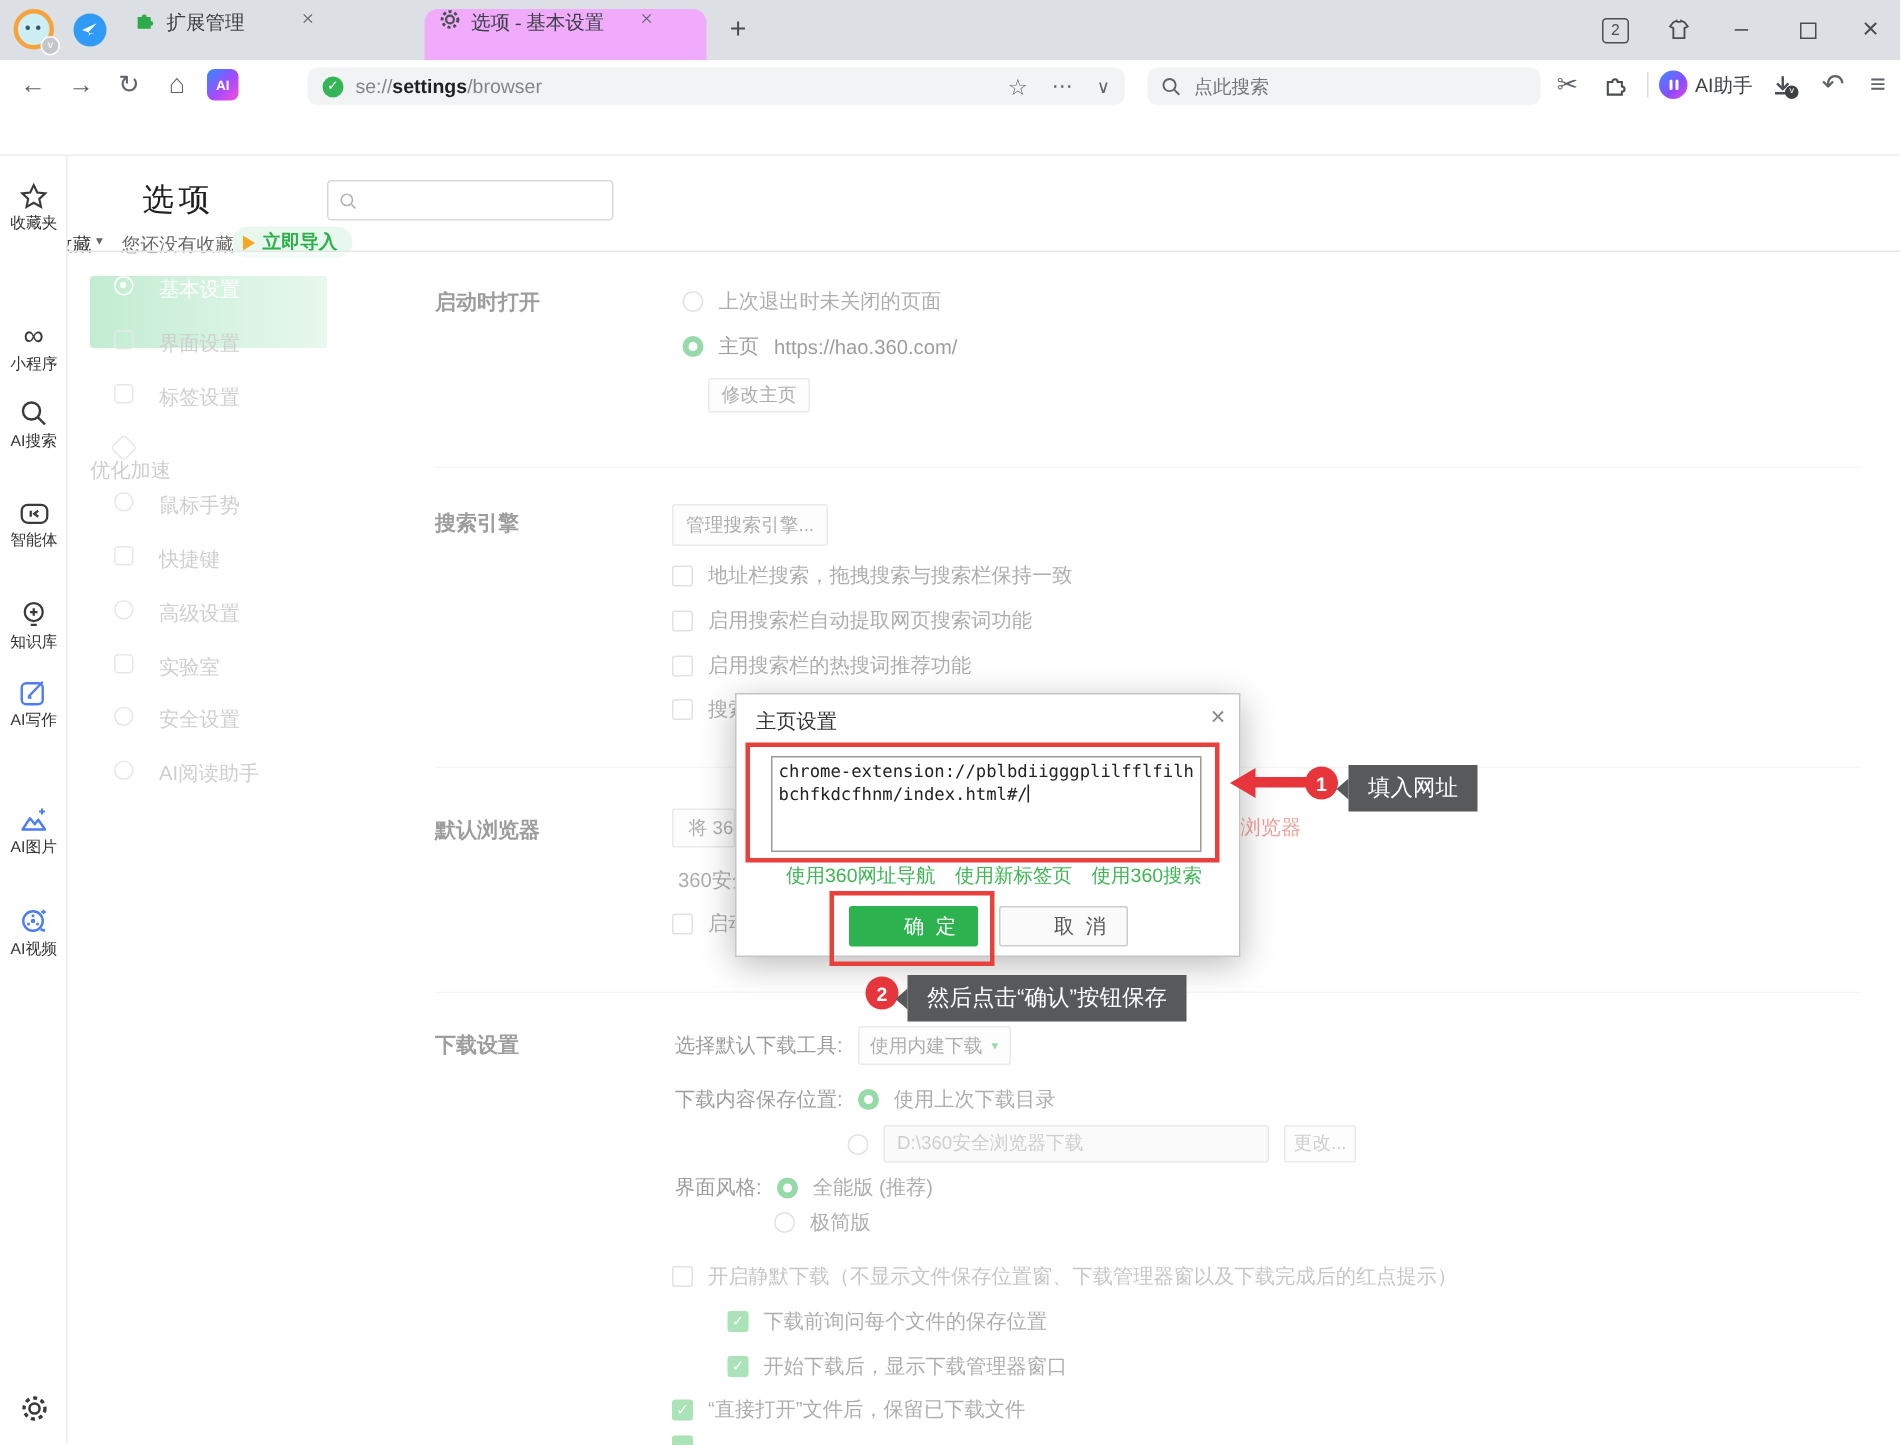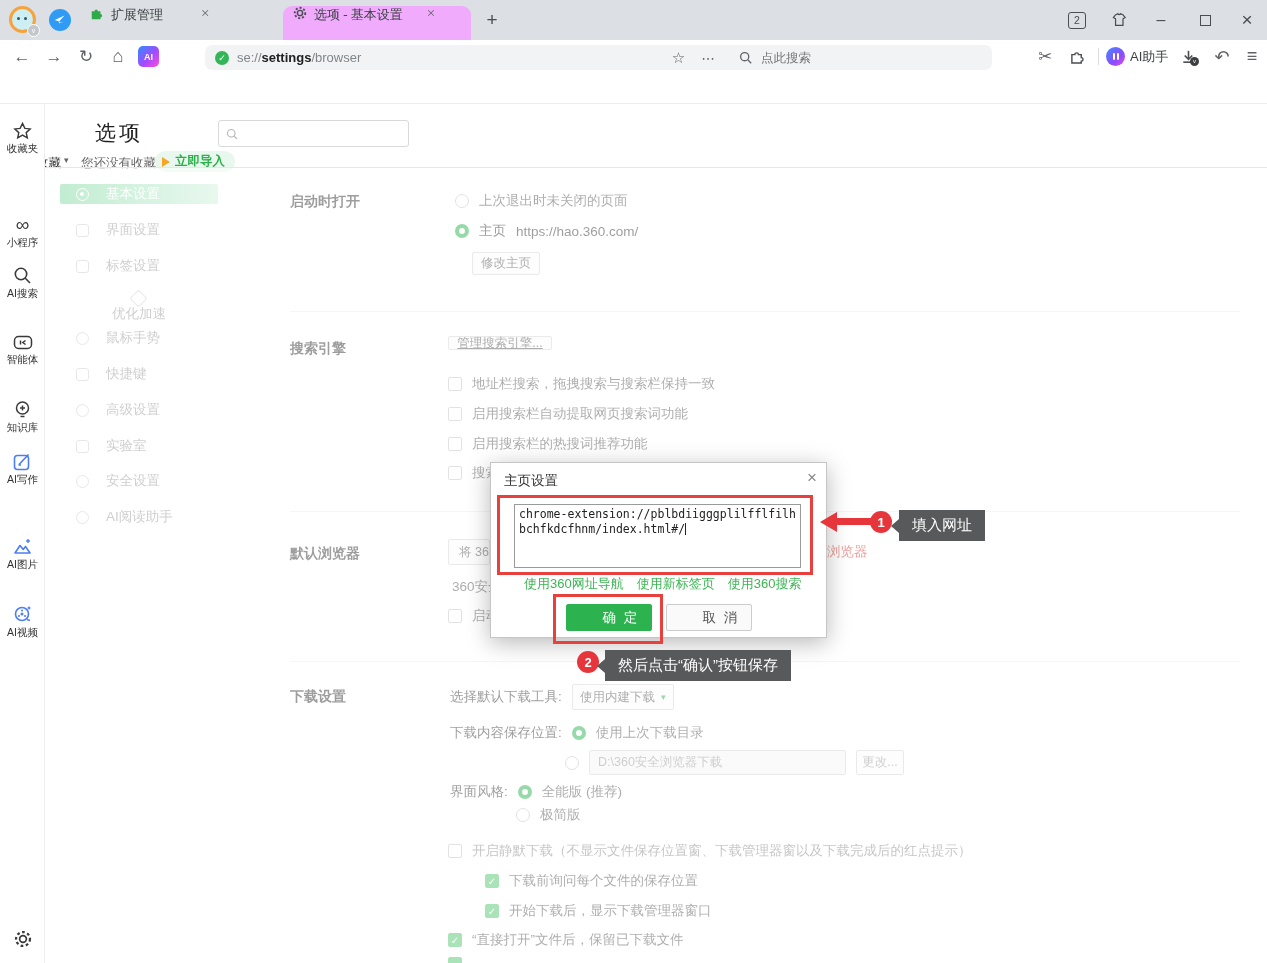--- a/index.html
+++ b/index.html
@@ -23,21 +23,21 @@
   
   .rail{position:absolute;left:0;top:104px;width:45px;height:859px;background:#fff;border-right:1px solid #eeeeee;box-sizing:border-box;}
   .railitem{position:absolute;left:0;width:45px;text-align:center;color:#3a3a3a;}
   .raillbl{font-size:10.5px;color:#333;margin-top:2px;white-space:nowrap;}
   
   .set-title{position:absolute;left:95px;top:119px;font-size:21px;color:#1f1f1f;letter-spacing:3px;}
   .set-search{position:absolute;left:218px;top:120px;width:191px;height:27px;border:1px solid #d9d9d9;border-radius:3px;box-sizing:border-box;display:flex;align-items:center;padding-left:7px;background:#fff;}
   .set-search input{border:none;outline:none;background:transparent;font-size:12px;width:150px;margin-left:6px;}
   .hdr-div{position:absolute;left:45px;top:167px;width:1222px;height:1px;background:#e7e7e7;}
   
-  .navitem{position:absolute;left:60px;width:158px;height:20px;display:flex;align-items:center;font-size:13.5px;color:#9a9a9a;}
+  .navitem{position:absolute;left:60px;width:158px;height:48px;display:flex;font-size:13.5px;color:#9a9a9a;}
   .navitem .chip{width:13px;height:13px;border:1.5px solid #c9ced2;border-radius:3px;margin:0 17px 0 16px;box-sizing:border-box;position:relative;flex:none;}
   .navitem .chip.round{border-radius:50%;}
   .navitem.active{background:linear-gradient(90deg,#7fd8a0,#cff1dc);color:#fff;border-radius:2px;}
   .navitem.active .chip{border-color:#fff;}
   .navitem.active .chip i{position:absolute;left:3px;top:3px;width:4px;height:4px;border-radius:50%;background:#fff;}
   
   .seclbl{position:absolute;font-size:14px;font-weight:700;color:#333;}
   .rowtxt{font-size:13.5px;color:#555;}
   .btn{border:1px solid #d4d4d4;background:#fbfbfb;color:#555;font-size:12.5px;display:flex;align-items:center;justify-content:center;box-sizing:border-box;border-radius:2px;}
   .cb{width:14px;height:14px;border:1px solid #c2c2c2;border-radius:2px;background:#fff;box-sizing:border-box;flex:none;}
@@ -120,21 +120,21 @@
 <div class="abs flex" style="left:138px;top:46px;width:21px;height:21px;border-radius:5px;background:linear-gradient(135deg,#2e8bff,#a24bff 55%,#ff4bd8);color:#fff;font-size:9px;font-weight:700;justify-content:center;">AI</div>
 
 <div class="pill" style="left:205px;width:545px;padding:0 10px;">
   <span class="flex" style="width:14px;height:14px;border-radius:50%;background:#35b558;color:#fff;font-size:9px;justify-content:center;margin-right:8px;">✓</span>
   <span class="urltxt"><span>se://</span><b>settings</b><span>/browser</span></span>
   <span style="margin-left:auto;color:#5f6368;font-size:15px;">☆</span>
   <span style="margin-left:16px;color:#5f6368;font-size:14px;">⋯</span>
   <span style="margin-left:16px;color:#5f6368;font-size:12px;">∨</span>
 </div>
 
-<div class="pill" style="left:730px;width:262px;padding:0 9px;">
+<div class="pill" style="left:765px;width:262px;padding:0 9px;">
   <svg width="13" height="13" viewBox="0 0 16 16">
       <circle cx="7" cy="7" r="5" fill="none" stroke="#5f6368" stroke-width="1.6"></circle>
       <line x1="11" y1="11" x2="15" y2="15" stroke="#5f6368" stroke-width="1.6"></line>
     </svg>
   <input style="border: none; outline: none; background: transparent; font-size: 12.5px; margin-left: 7px; width: 200px; color: rgb(51, 51, 51);" placeholder="点此搜索">
 </div>
 
 <div class="tbico" style="left:1032px;width:26px;">✂</div>
 <div class="tbico" style="left:1064px;width:26px;">
   <svg width="15" height="15" viewBox="0 0 16 16">
@@ -303,21 +303,21 @@
 <div class="crow" style="left:455px;top:222px;">
   <span class="radio on"></span>
   <span class="rowtxt" style="color:#333;">主页</span>
   <span class="rowtxt" style="color:#333;">https://hao.360.com/</span>
 </div>
 <div class="btn abs" style="left:472px;top:252px;width:68px;height:23px;">修改主页</div>
 
 <div class="sepline" style="top:311px;"></div>
 
 <div class="seclbl" style="left:290px;top:340px;">搜索引擎</div>
-<div class="btn abs" style="left:448px;top:336px;width:104px;height:14px;text-decoration:underline;">管理搜索引擎...</div>
+<div class="btn abs" style="left:448px;top:336px;width:104px;height:28px;">管理搜索引擎...</div>
 <div class="crow" style="left:448px;top:375px;">
   <span class="cb"></span>
   <span class="rowtxt">地址栏搜索，拖拽搜索与搜索栏保持一致</span>
 </div>
 <div class="crow" style="left:448px;top:405px;">
   <span class="cb"></span>
   <span class="rowtxt">启用搜索栏自动提取网页搜索词功能</span>
 </div>
 <div class="crow" style="left:448px;top:435px;">
   <span class="cb"></span>

